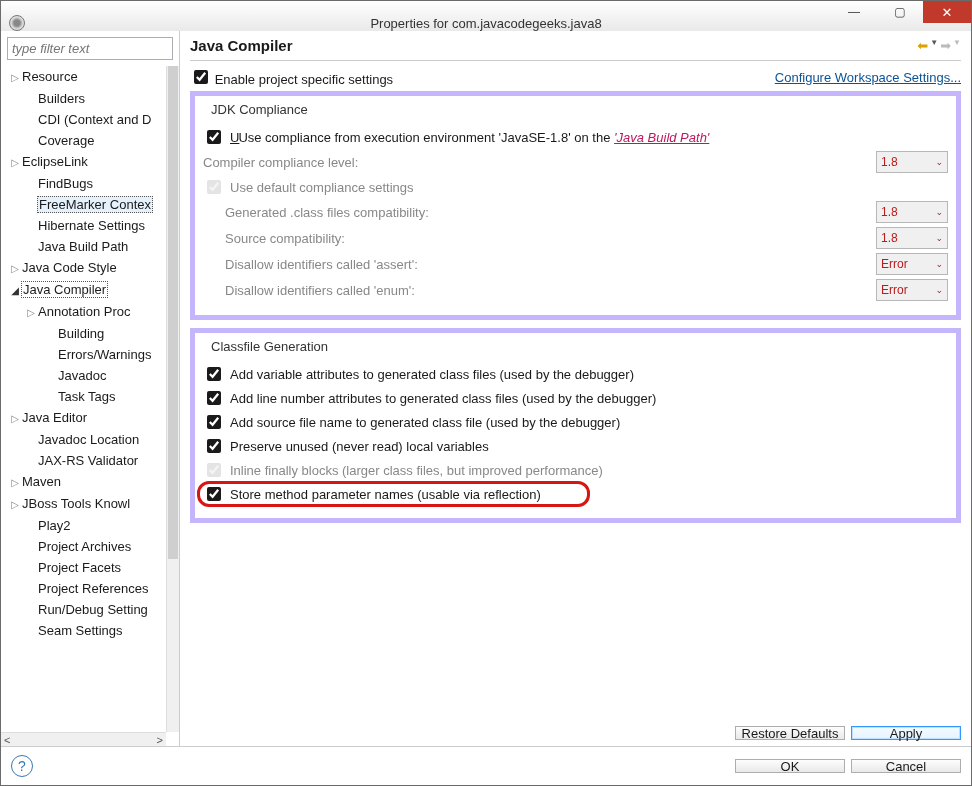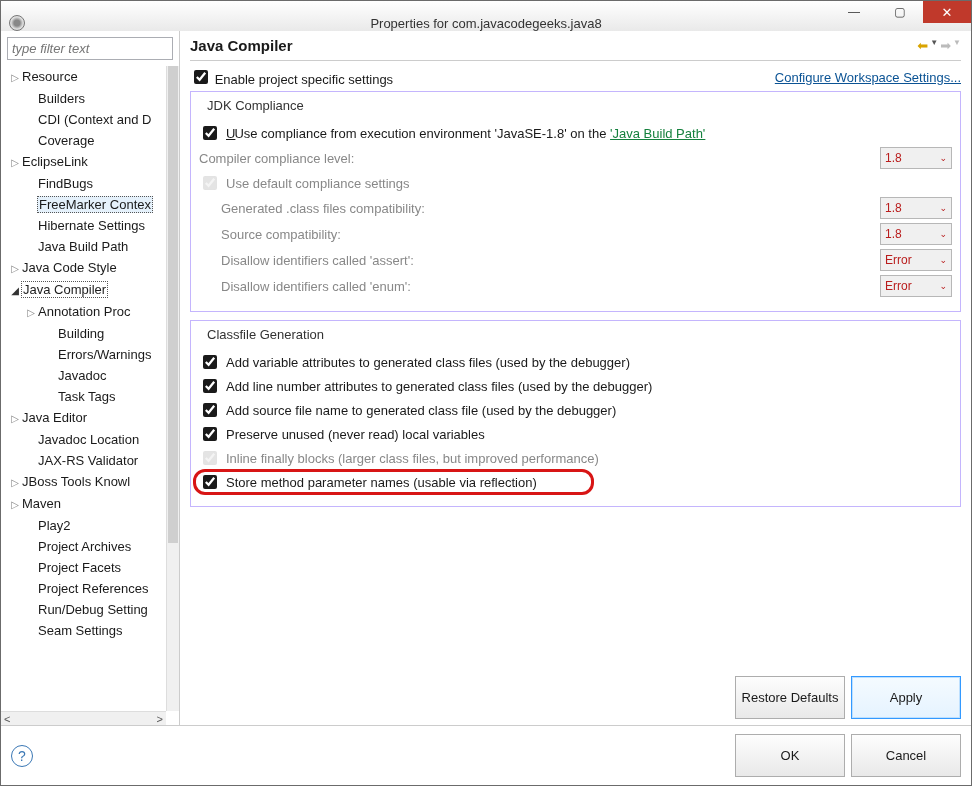--- a/index.html
+++ b/index.html
@@ -32,38 +32,38 @@
   .main { flex:1; display:flex; flex-direction:column; padding:6px 10px 0 10px; }
   .page-header { display:flex; align-items:center; border-bottom:1px solid #ccc; padding-bottom:6px; }
   .page-title { font-size:15px; font-weight:600; }
   .nav-arrows { margin-left:auto; display:flex; gap:2px; }
   .arrow { font-size:13px; }
   .arrow.b{color:#d9a400}
   .arrow.f{color:#bbb}
   .drop{font-size:8px; color:#555;}
   .toprow { display:flex; align-items:center; margin:6px 0 4px 0; }
   .toprow a{ color:#0b5394; text-decoration:underline; margin-left:auto; font-size:13px;}
-  .group { border:1px solid #c4b5fd; padding:6px 8px 10px 8px; margin-bottom:8px; }
+  .group { border:5px solid #c4b5fd; padding:6px 8px 10px 8px; margin-bottom:8px; }
   .group-title { margin:-14px 0 6px 4px; background:#fff; display:inline-block; padding:0 4px; color:#333; font-size:13px;}
   .row { display:flex; align-items:center; margin:4px 0; min-height:20px;}
   .row.disabled { color:#888;gap:36px; }
   .row label { display:flex; align-items:center; gap:6px; }
   .combo { width:72px; height:22px; border:1px solid #b7b7b7; background:#f0f0f0; font-size:12px; padding:0 4px; display:flex; align-items:center; justify-content:space-between; color:#b91c1c; margin-left:auto;}
   .combo .cv{font-size:9px}
   .row .txt { flex:1; }
   .row.indent label{ padding-left:22px; }
   input[type=checkbox]{ width:14px; height:14px; accent-color:#1a1a1a;}
   input[type=checkbox]:disabled{ opacity:.6 }
-  a.jbp{ color:#15803d; text-decoration:underline;}
+  a.jbp{ color:#be185d; text-decoration:underline;font-style:italic;}
   .highlight { position:relative; }
   .highlight::after{
     content:""; position:absolute; left:-6px; top:-3px; right:358px; bottom:-3px; border:3px solid #d81515; border-radius:12px; pointer-events:none;
   }
   .btnrow { display:flex; justify-content:flex-end; gap:6px; margin-top:auto; padding:8px 0 6px 0; border-top:none;}
-  .btn { min-width:110px; height:43px; border:1px solid #adadad; background:linear-gradient(#fdfdfd,#e9e9e9); font-size:13px; display:flex; align-items:center; justify-content:center; }
+  .btn { min-width:110px; height:14px; border:1px solid #adadad; background:linear-gradient(#fdfdfd,#e9e9e9); font-size:13px; display:flex; align-items:center; justify-content:center; }
   .btn.focus{ border:1px solid #3399ff; box-shadow:inset 0 0 0 1px #bde0ff; background:linear-gradient(#f5fbff,#e5f3ff);}
   .footer { border-top:1px solid #ccc; padding:8px 10px; display:flex; align-items:center; background:#fff;}
   .help{ width:22px; height:22px; border:1.5px solid #3b78b5; border-radius:50%; color:#3b78b5; display:flex; align-items:center; justify-content:center; font-size:14px;}
   .footer .btns{ margin-left:auto; display:flex; gap:6px;border-radius:8px;}
 </style>
 </head>
 <body>
 
 <div class="window">
   <div class="titlebar">
@@ -101,22 +101,22 @@
             <div class="node depth0"><span class="tw">▷</span><span class="lbl">Java Code Style</span></div>
             <div class="node depth0 active"><span class="tw" style="color: rgb(51, 51, 51);">◢</span><span class="lbl">Java Compiler</span></div>
             <div class="node depth1"><span class="tw">▷</span><span class="lbl">Annotation Proc</span></div>
             <div class="node depth2"><span class="tw"></span><span class="lbl">Building</span></div>
             <div class="node depth2"><span class="tw"></span><span class="lbl">Errors/Warnings</span></div>
             <div class="node depth2"><span class="tw"></span><span class="lbl">Javadoc</span></div>
             <div class="node depth2"><span class="tw"></span><span class="lbl">Task Tags</span></div>
             <div class="node depth0"><span class="tw">▷</span><span class="lbl">Java Editor</span></div>
             <div class="node depth1"><span class="tw"></span><span class="lbl">Javadoc Location</span></div>
             <div class="node depth1"><span class="tw"></span><span class="lbl">JAX-RS Validator</span></div>
+            <div class="node depth0"><span class="tw">▷</span><span class="lbl">Maven</span></div>
             <div class="node depth0"><span class="tw">▷</span><span class="lbl">JBoss Tools Knowl</span></div>
-            <div class="node depth0"><span class="tw">▷</span><span class="lbl">Maven</span></div>
             <div class="node depth1"><span class="tw"></span><span class="lbl">Play2</span></div>
             <div class="node depth1"><span class="tw"></span><span class="lbl">Project Archives</span></div>
             <div class="node depth1"><span class="tw"></span><span class="lbl">Project Facets</span></div>
             <div class="node depth1"><span class="tw"></span><span class="lbl">Project References</span></div>
             <div class="node depth1"><span class="tw"></span><span class="lbl">Run/Debug Setting</span></div>
             <div class="node depth1"><span class="tw"></span><span class="lbl">Seam Settings</span></div>
           </div>
         <div class="tree-scroll-v">
             <div class="tree-thumb"></div>
           </div>

